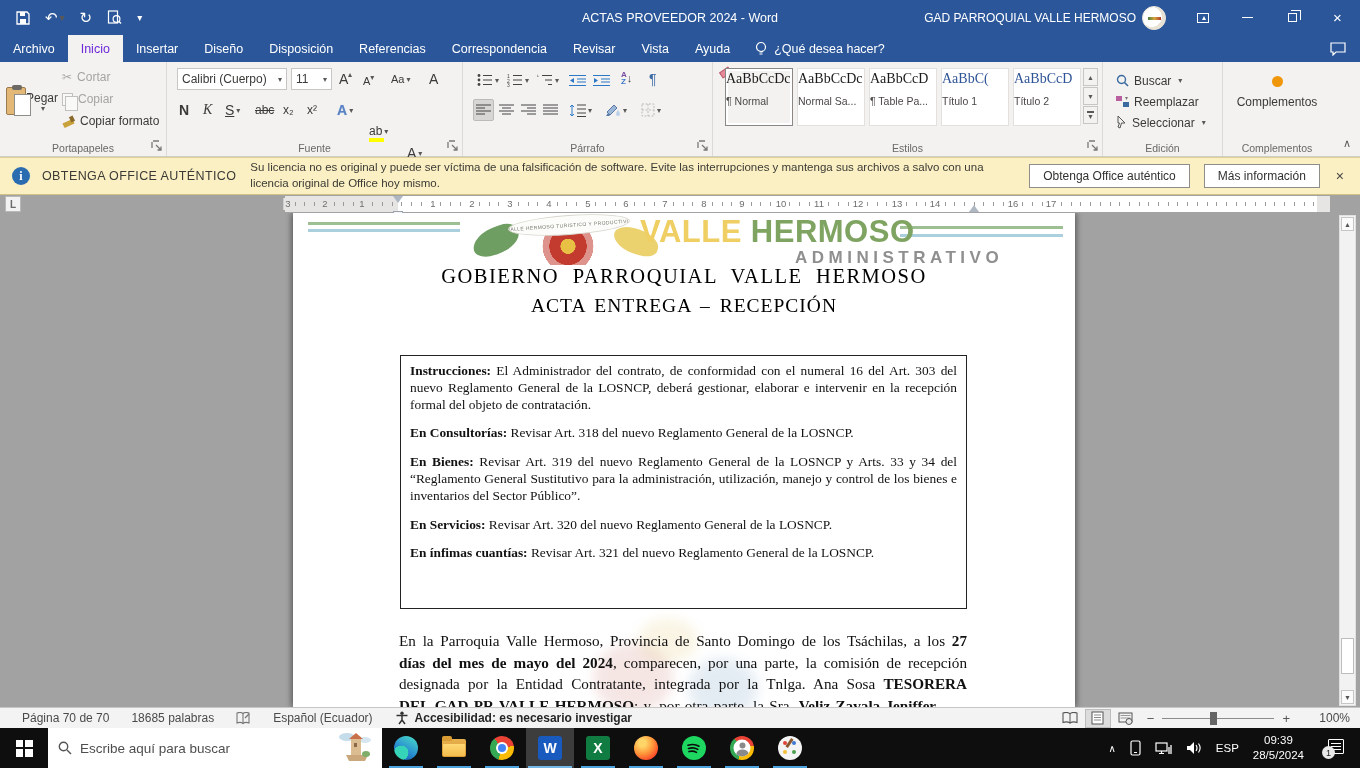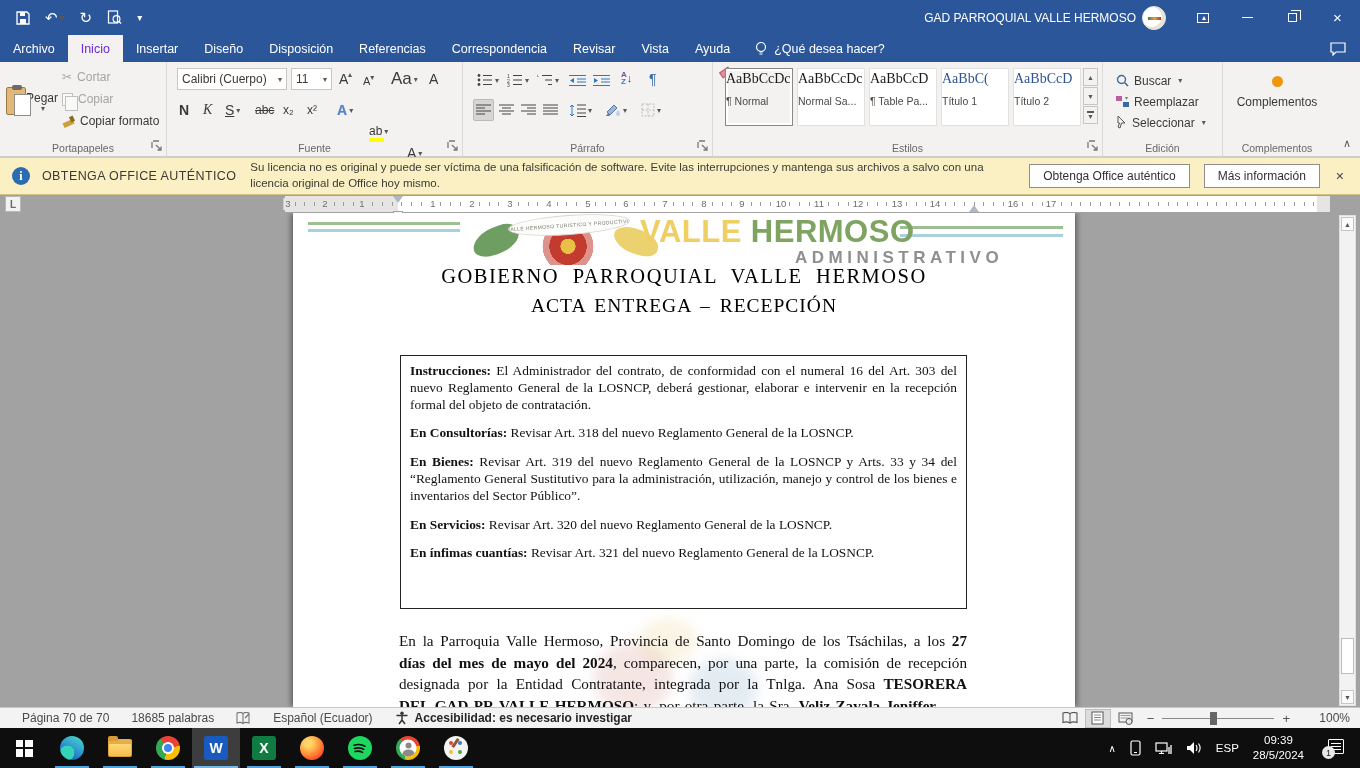--- a/index.html
+++ b/index.html
@@ -218,20 +218,21 @@
       <span class="qi">↻</span>
       <span class="qi">
         <svg width="15" height="15" viewBox="0 0 15 15">
             <rect x="1.5" y="1" width="9" height="12" fill="none" stroke="#fff" stroke-width="1.2"></rect>
             <circle cx="9.5" cy="9" r="3.4" fill="none" stroke="#fff" stroke-width="1.2"></circle>
             <path d="M12 11.5 L14 13.5" stroke="#fff" stroke-width="1.4"></path>
           </svg>
       </span>
       <span class="qi mini">▾</span>
     </div>
+    <div id="tb-title">ACTAS PROVEEDOR 2024  -  Word</div>
     <div id="tb-right">
       <span class="acct">GAD PARROQUIAL VALLE HERMOSO</span>
       <span class="avatar"></span>
       <span class="wbtn">
           <span class="ribopt"></span>
         </span>
       <span class="wbtn">
           <span class="wline"></span>
         </span>
       <span class="wbtn">
@@ -333,21 +334,21 @@
       </div>
       <div class="ab fbtn" style="left:172px;top:6px">
           <span class="fl">A</span>
           <span class="ddd" style="transform:rotate(180deg);margin-top:-8px">▾</span>
         </div>
       <div class="ab fbtn" style="left:196px;top:8px">
           <span style="font-size:11px">A</span>
           <span class="ddd" style="margin-top:-7px">▾</span>
         </div>
       <div class="ab fbtn" style="left:224px;top:6px">
-          <span class="fl" style="font-size:17px">Aa</span>
+          <span class="fl" style="font-size:11px">Aa</span>
           <span class="dd">▾</span>
         </div>
       <div class="ab fbtn eraser" style="left:262px;top:6px">
           <span class="fl">A</span>
         </div>
       <div class="ab fbtn bold" style="left:12px;top:37px;font-size:14px">
           <span>N</span>
         </div>
       <div class="ab fbtn it" style="left:36px;top:37px;font-size:14px;font-family:'Liberation Serif',serif">
           <span>K</span>
@@ -719,20 +720,38 @@
 
   <div id="taskbar">
     <div class="tstart">
       <span class="winlogo">
           <i></i>
           <i></i>
           <i></i>
           <i></i>
         </span>
     </div>
+    <div class="tsearch">
+      <svg width="14" height="14" viewBox="0 0 14 14">
+          <circle cx="5.5" cy="5.5" r="4.2" fill="none" stroke="#555" stroke-width="1.4"></circle>
+          <path d="M9 9l4 4" stroke="#555" stroke-width="1.5"></path>
+        </svg>
+      <input type="text" placeholder="Escribe aquí para buscar" style="">
+      <span class="castle">
+        <svg width="34" height="32" viewBox="0 0 34 32">
+            <ellipse cx="9" cy="7" rx="8" ry="4" fill="#c5dcea"></ellipse>
+            <ellipse cx="27" cy="10" rx="6" ry="3" fill="#d5e6f0"></ellipse>
+            <rect x="13" y="9" width="10" height="16" fill="#dcbd92"></rect>
+            <path d="M11 9h14l-7-6z" fill="#c96f4a"></path>
+            <rect x="16" y="13" width="3" height="4" fill="#8a6a4a"></rect>
+            <path d="M8 25h22l-3 6H11z" fill="#caa87b"></path>
+            <ellipse cx="28" cy="24" rx="4" ry="3" fill="#7fae6b"></ellipse>
+          </svg>
+      </span>
+    </div>
     <div class="tapp">
         <span class="ic edgeic"></span>
         <span class="runline"></span>
       </div>
     <div class="tapp">
         <span class="folder"></span>
         <span class="runline"></span>
       </div>
     <div class="tapp">
         <span class="ic chromeic"></span>

